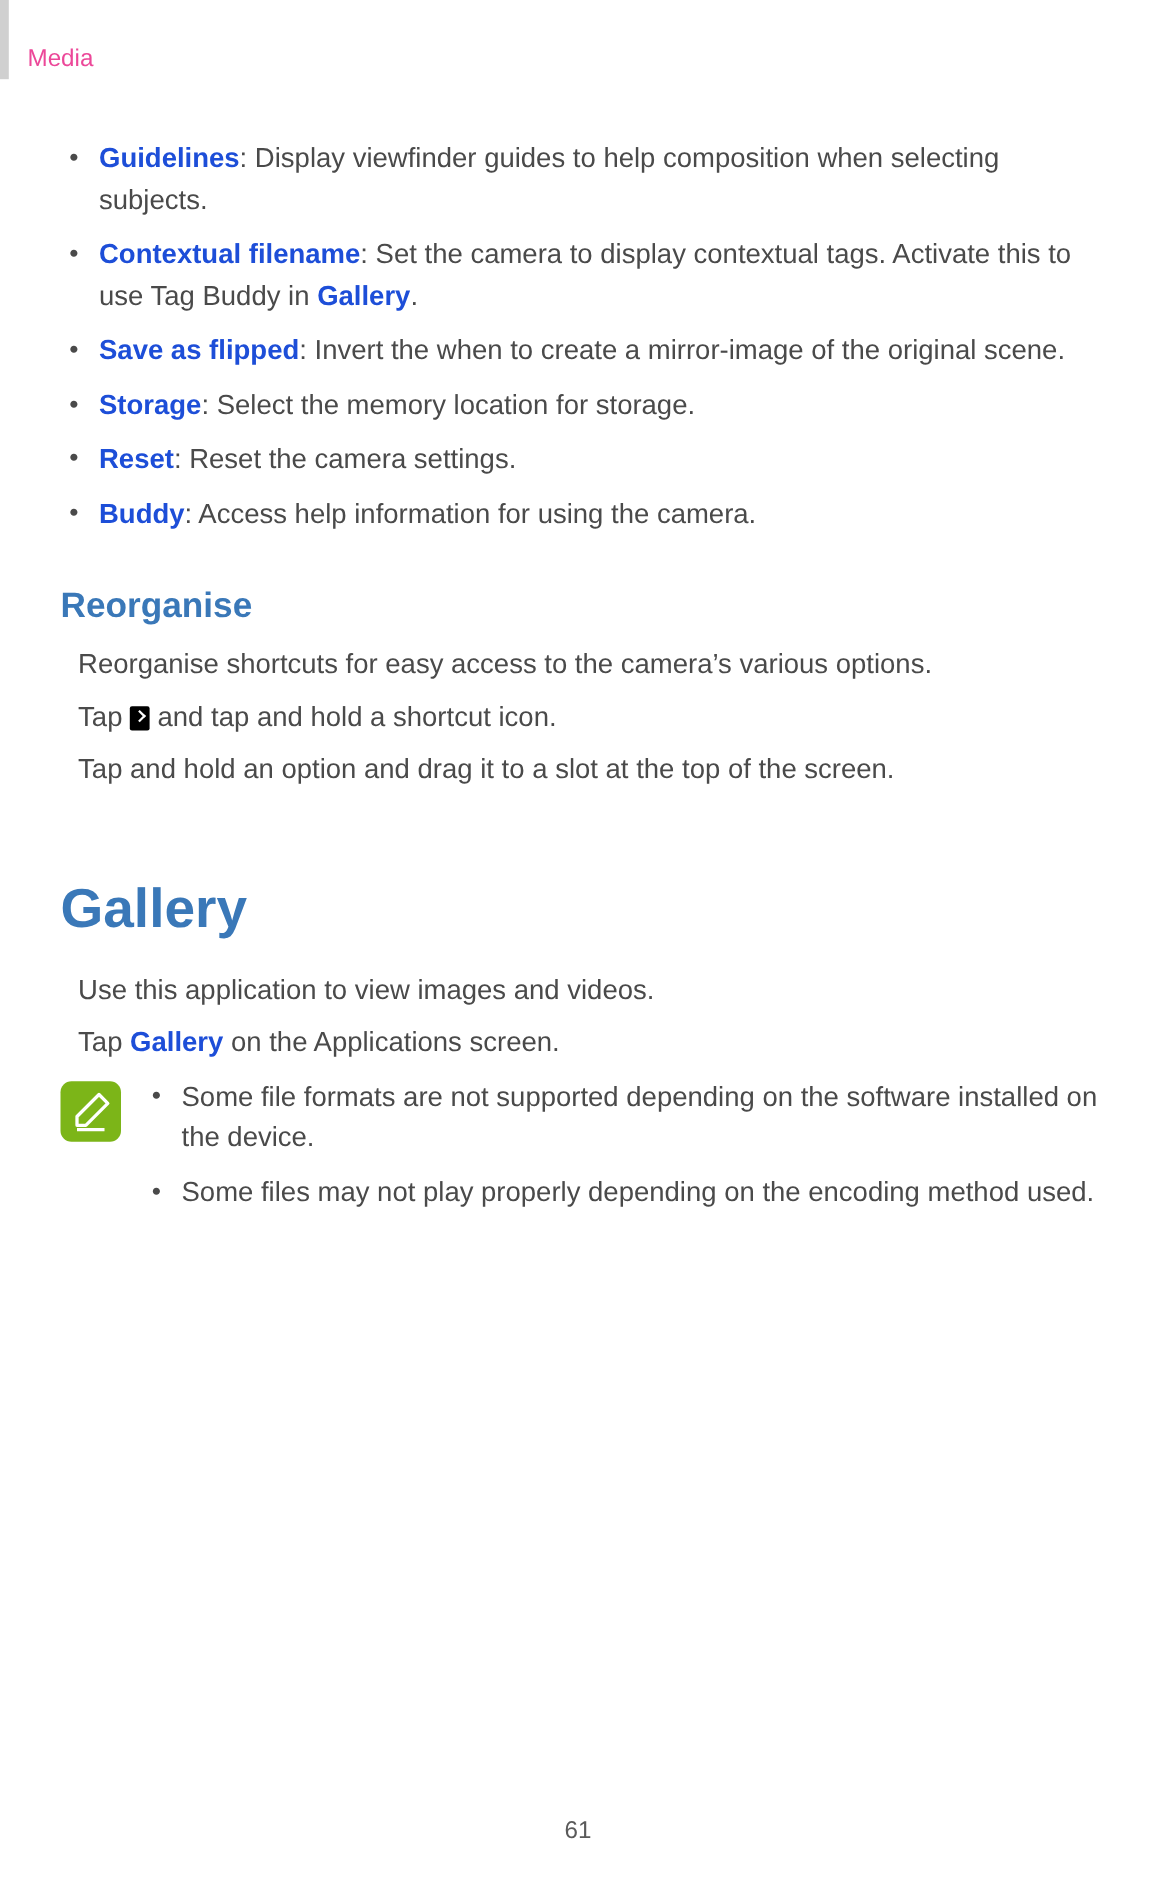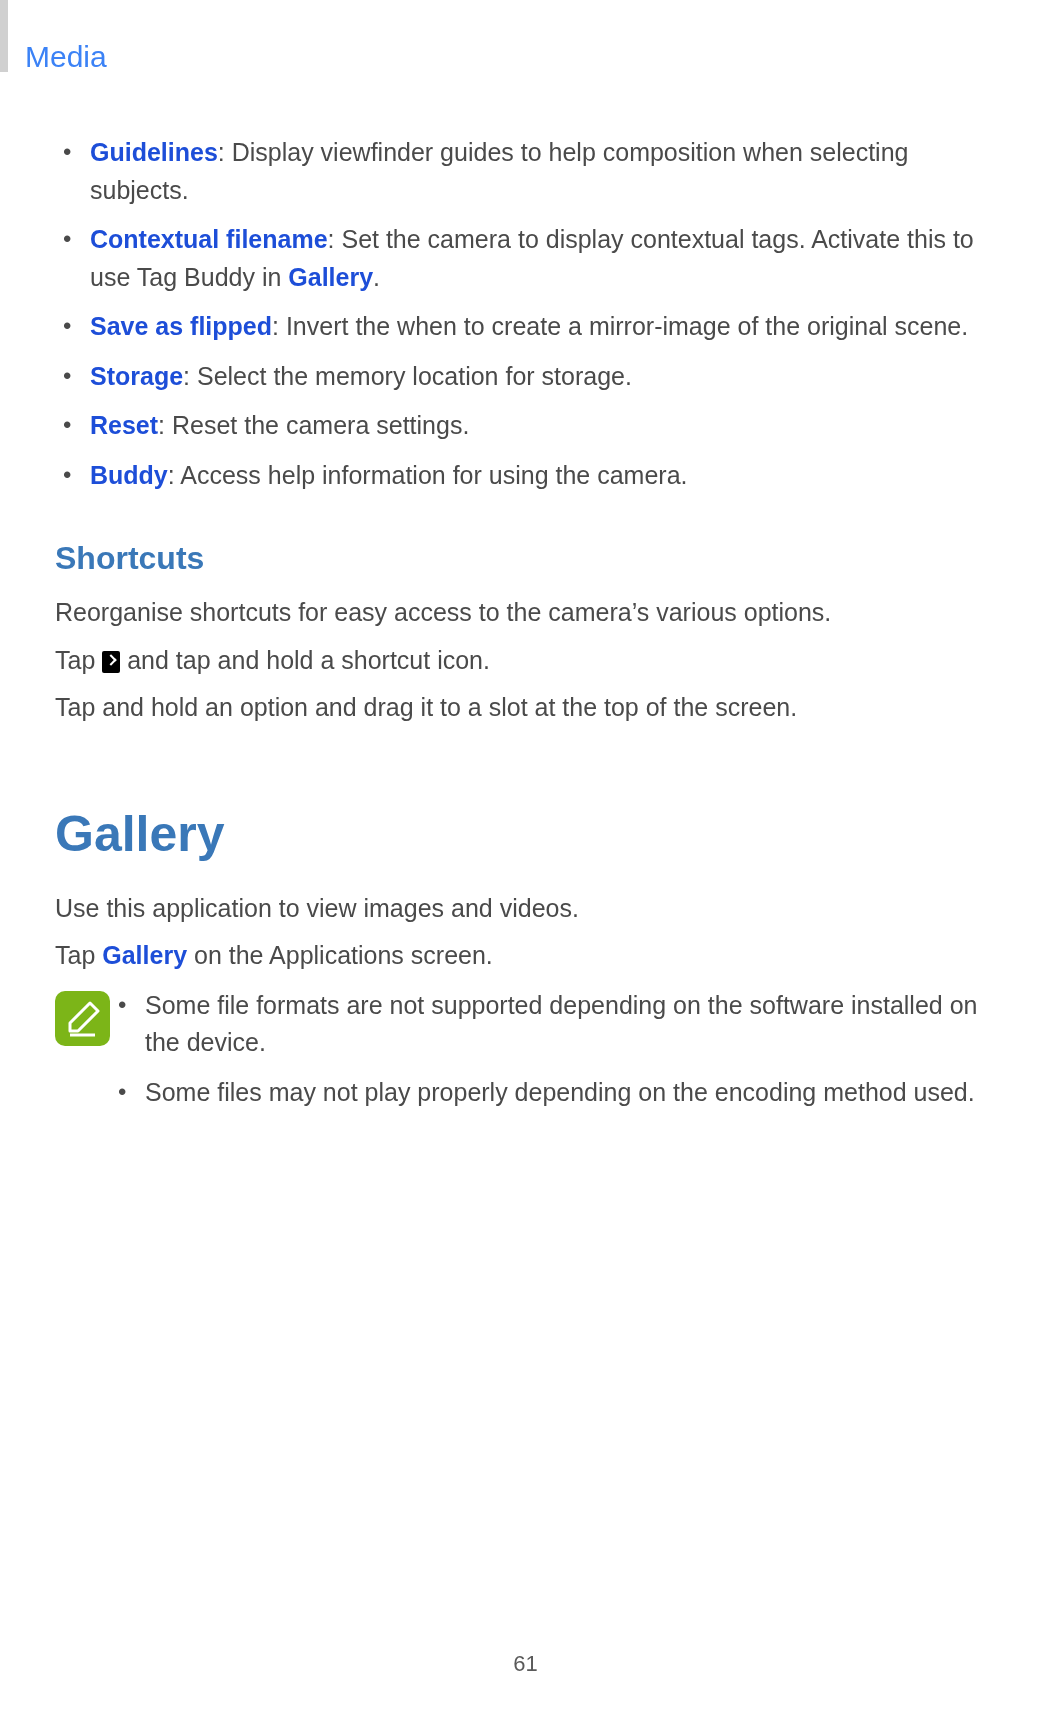--- a/index.html
+++ b/index.html
@@ -19,22 +19,22 @@
   }
   .side-tab {
     position: absolute;
     left: 0;
     top: 0;
     width: 8px;
     height: 72px;
     background: #d0d0d0;
   }
   .header {
-    color: #3b82f6;
-    font-size: 30px;
+    color: #ec4899;
+    font-size: 22px;
     margin-left: 0;
     margin-bottom: 60px;
   }
   .content {
     margin-left: 30px;
     margin-right: 0;
     font-size: 25px;
     line-height: 1.5;
     color: #4a4a4a;
   }
@@ -62,21 +62,21 @@
     font-size: 32px;
     font-weight: bold;
     margin: 40px 0 12px 0;
   }
   .h1 {
     color: #3a78b8;
     font-size: 50px;
     font-weight: bold;
     margin: 70px 0 18px 0;
   }
-  .para { margin: 4px 0 10px 0; }
+  .para { margin: 4px 0 10px 16px; }
   .inline-icon {
     display: inline-block;
     width: 18px;
     height: 22px;
     background: #000;
     border-radius: 2px;
     vertical-align: -4px;
     position: relative;
   }
   .inline-icon::after {
@@ -86,20 +86,21 @@
     top: 5px;
     width: 6px;
     height: 6px;
     border-right: 2px solid #fff;
     border-bottom: 2px solid #fff;
     transform: rotate(-45deg);
   }
   .note-row {
     display: flex;
     align-items: flex-start;
+    gap: 20px;
     margin-top: 12px;
   }
   .note-icon {
     flex: 0 0 55px;
     width: 55px;
     height: 55px;
     background: #7cb518;
     border-radius: 10px;
     position: relative;
     margin-top: 4px;
@@ -156,21 +157,21 @@
         <span class="b">Storage</span><span>: Select the memory location for storage.</span>
       </li>
       <li>
         <span class="b">Reset</span><span>: Reset the camera settings.</span>
       </li>
       <li>
         <span class="b">Buddy</span><span>: Access help information for using the camera.</span>
       </li>
     </ul>
 
-    <div class="h2">Shortcuts</div>
+    <div class="h2">Reorganise</div>
     <div class="para">Reorganise shortcuts for easy access to the camera’s various options.</div>
     <div class="para">
       <span>Tap </span><span class="inline-icon"></span><span> and tap and hold a shortcut icon.</span>
     </div>
     <div class="para">Tap and hold an option and drag it to a slot at the top of the screen.</div>
 
     <div class="h1">Gallery</div>
     <div class="para">Use this application to view images and videos.</div>
     <div class="para">
       <span>Tap </span><span class="b">Gallery</span><span> on the Applications screen.</span>

